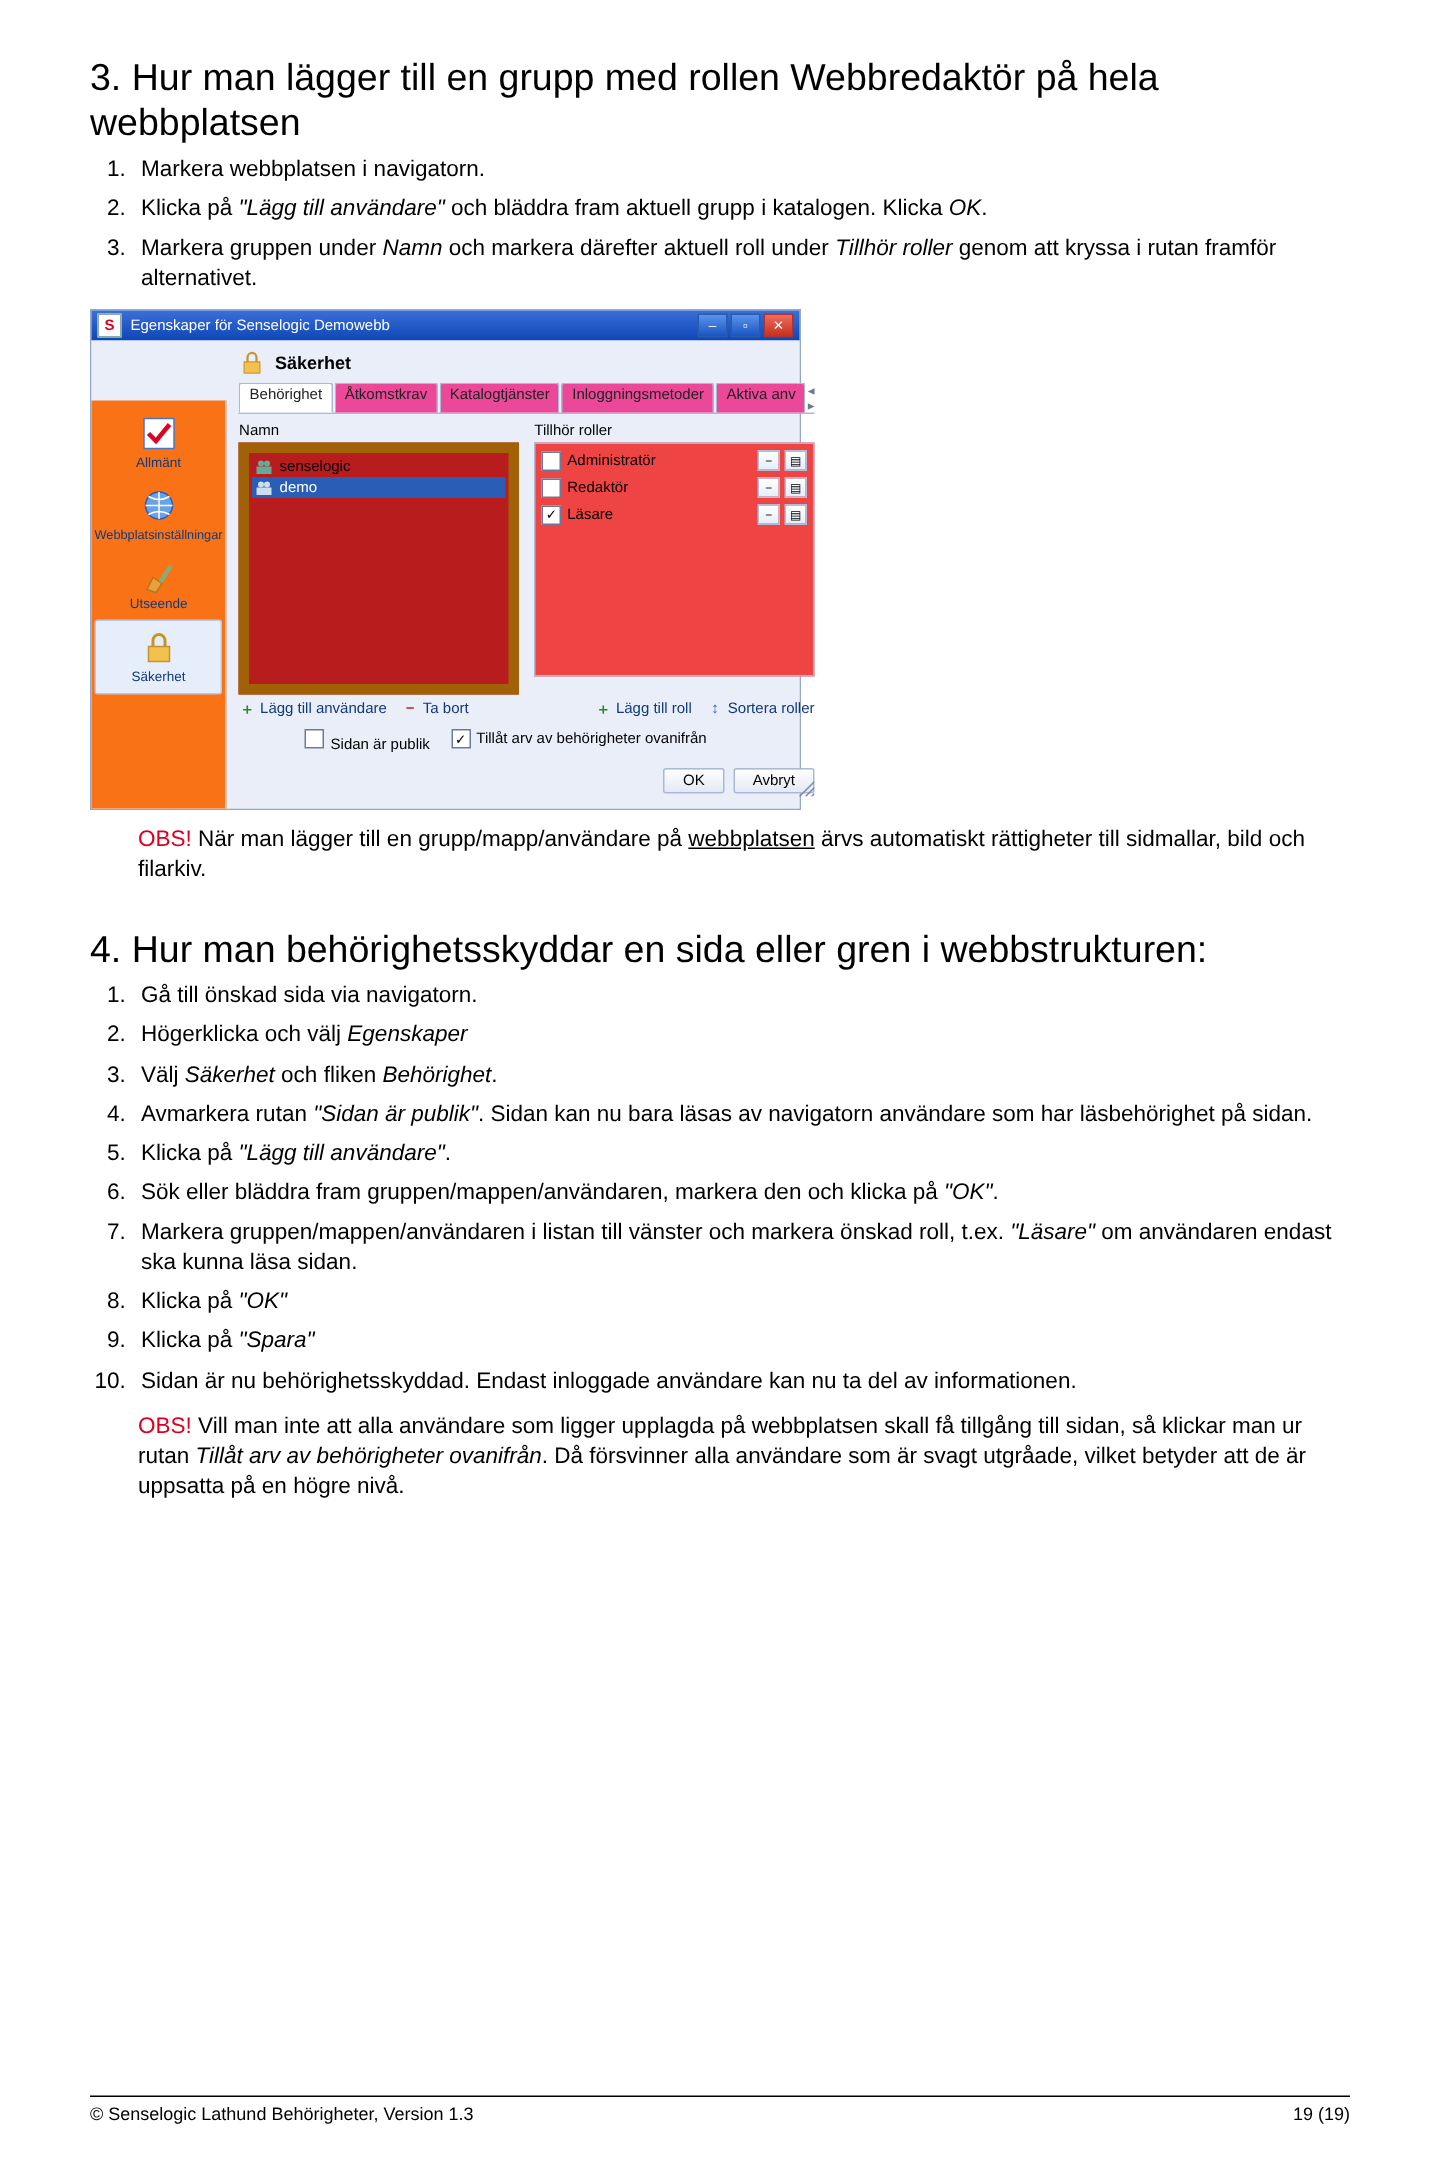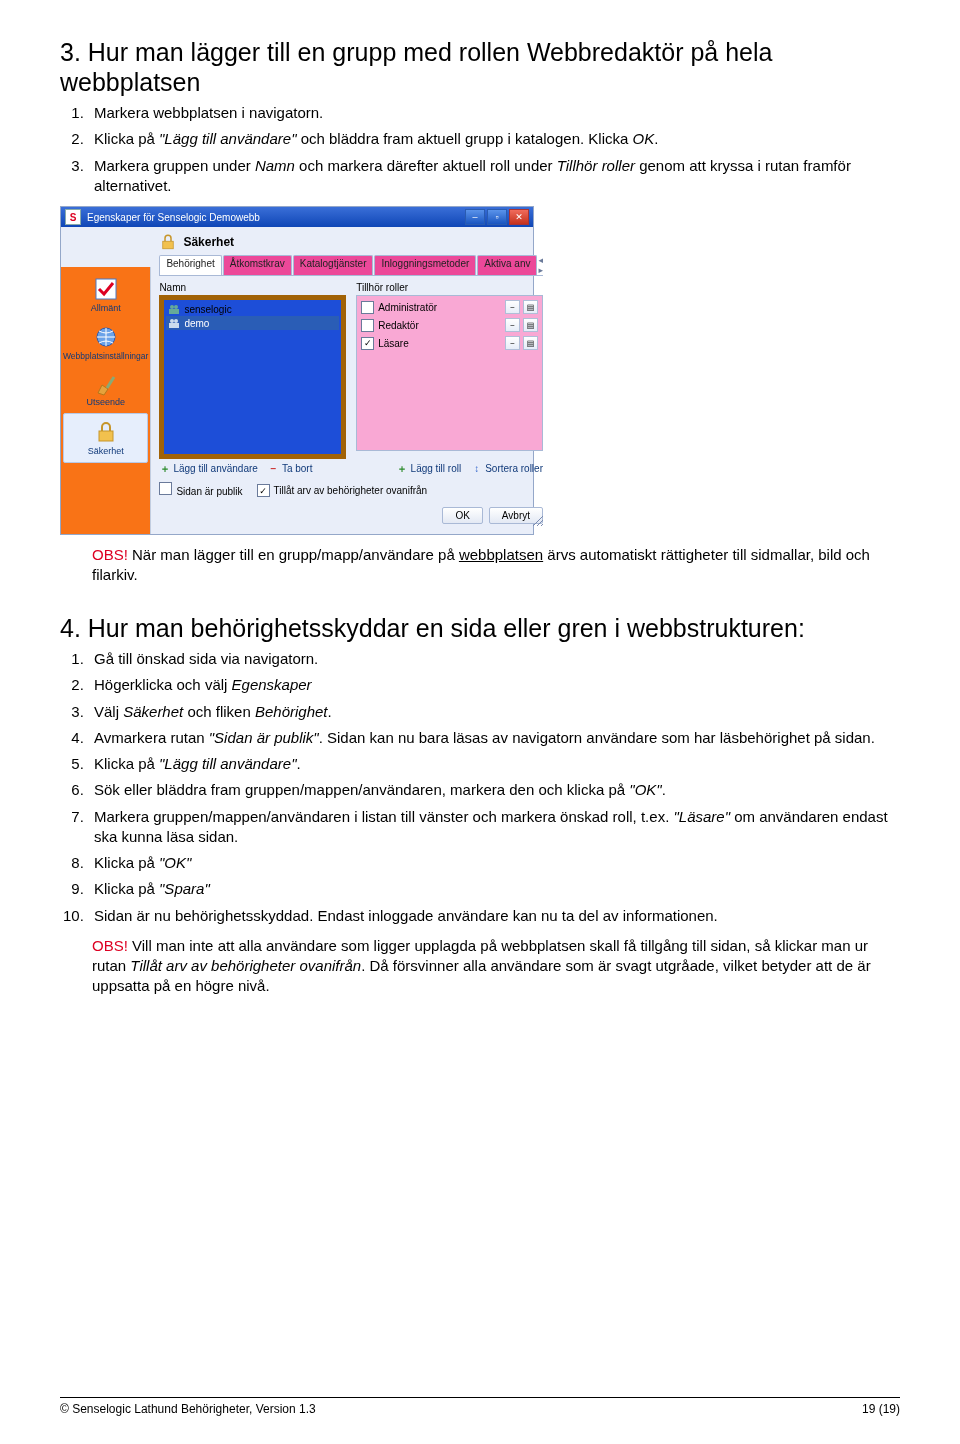--- a/index.html
+++ b/index.html
@@ -31,36 +31,36 @@
   .hdr{display:flex;align-items:center;margin-bottom:4px;}
   .hdr .lock{width:18px;height:18px;margin-right:6px;}
   .hdr .t{font-weight:bold;font-size:12px;}
   .tabs{display:flex;border-bottom:1px solid #a9b9d6;margin-bottom:6px;font-size:10px;}
   .tabs .tab{padding:2px 6px;border:1px solid #a9b9d6;border-bottom:none;background:#ec4899;margin-right:1px;border-radius:2px 2px 0 0;color:#222;white-space:nowrap;}
   .tabs .tab.act{background:#fff;font-weight:400;}
   .tabs .scroll{margin-left:auto;display:flex;align-items:center;color:#6a7a9a;font-size:9px;}
   .cols{display:flex;gap:10px;}
   .col{flex:1;}
   .collbl{font-size:10px;margin-bottom:2px;}
-  .listbox{border:5px solid #a16207;background:#1d4ed8;height:150px;padding:2px;}
+  .listbox{border:7px solid #a16207;background:#b91c1c;height:150px;padding:2px;}
   .listbox .row{display:flex;align-items:center;padding:1px 2px;font-size:10px;}
   .listbox .row.sel{background:#2a5db6;color:#fff;}
   .listbox .ic{width:12px;height:12px;margin-right:4px;}
-  .rolesbox{border:1px solid #a9b9d6;background:#f9a8d4;height:150px;padding:2px;}
+  .rolesbox{border:1px solid #a9b9d6;background:#ef4444;height:150px;padding:2px;}
   .rolesbox .rrow{display:flex;align-items:center;padding:2px 2px;font-size:10px;}
   .rrow .cb{width:11px;height:11px;border:1px solid #6a7a9a;background:#fff;margin-right:4px;display:flex;align-items:center;justify-content:center;font-size:9px;}
   .rrow .cb.chk::after{content:"✓";color:#000;}
   .rrow .txt{flex:1;}
   .rrow .mini{display:flex;gap:3px;}
   .rrow .mini .m{width:13px;height:12px;border:1px solid #b0bed8;background:linear-gradient(#fff,#e6edf8);font-size:8px;display:flex;align-items:center;justify-content:center;}
   .toolbar{display:flex;justify-content:space-between;margin-top:4px;font-size:10px;}
   .tb-half{display:flex;gap:10px;align-items:center;}
   .tbtn{display:flex;align-items:center;gap:3px;color:#113a7a;}
   .tbtn .pi{width:11px;height:11px;display:flex;align-items:center;justify-content:center;}
-  .optrow{margin-top:8px;display:flex;gap:14px;font-size:10px;align-items:flex-end;}
+  .optrow{margin-top:8px;display:flex;gap:14px;font-size:10px;align-items:flex-start;margin-left:44px;}
   .cbx{width:11px;height:11px;border:1px solid #6a7a9a;background:#fff;display:inline-flex;align-items:center;justify-content:center;margin-right:4px;font-size:9px;}
   .cbx.chk::after{content:"✓";}
   .dlgbtns{display:flex;justify-content:flex-end;gap:6px;margin-top:10px;}
   .dlgbtn{border:1px solid #a9b9d6;background:linear-gradient(#fff,#e3e9f4);padding:2px 12px;border-radius:2px;font-size:10px;}
   .brush{width:26px;height:24px;}
   svg{display:block;}
   .footer{position:absolute;bottom:28px;left:60px;right:60px;border-top:1px solid #000;padding-top:4px;display:flex;justify-content:space-between;font-size:12px;}
 </style>
 </head>
 <body>

